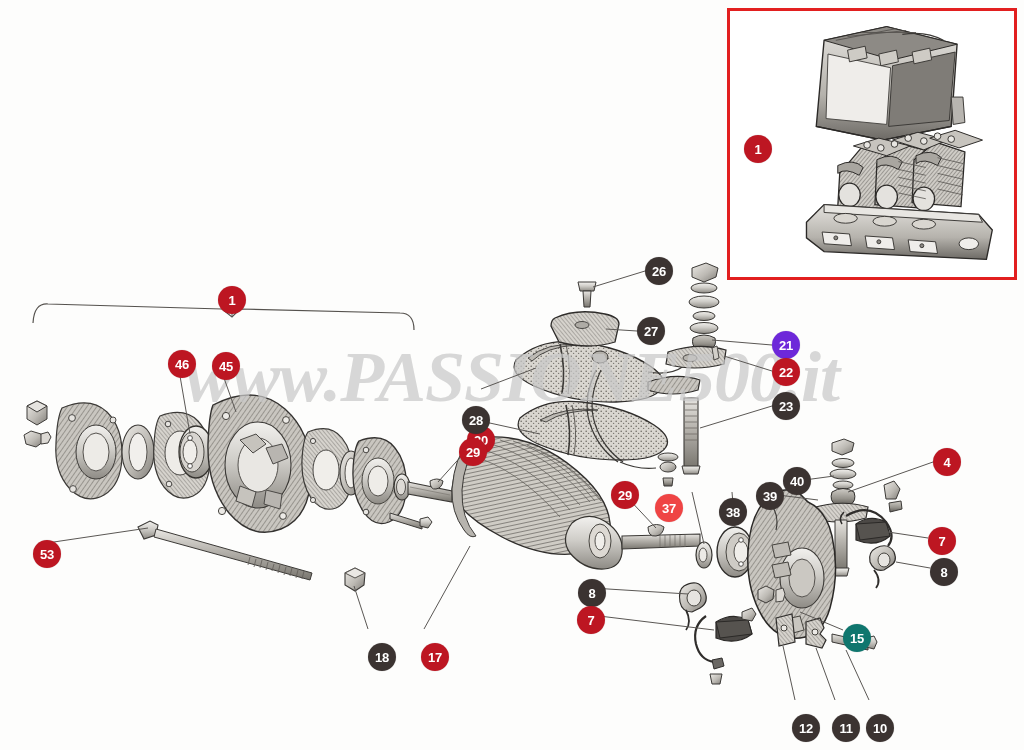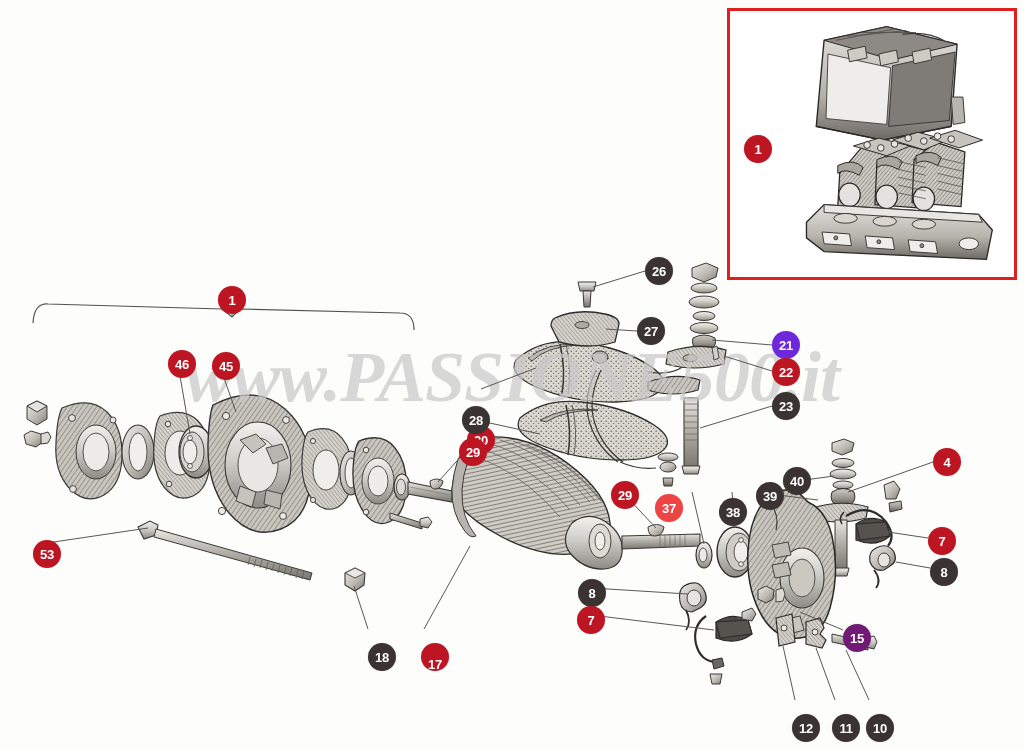--- a/index.html
+++ b/index.html
@@ -578,36 +578,36 @@
     </div>
     <div class="callout red" style="left: 933px; top: 448px; background: rgb(189, 22, 34);">
       <span>4</span>
     </div>
     <div class="callout red" style="left: 928px; top: 527px; background: rgb(189, 22, 34);">
       <span>7</span>
     </div>
     <div class="callout dark" style="left: 930px; top: 558px; background: rgb(59, 51, 49);">
       <span>8</span>
     </div>
-    <div class="callout red" style="left: 843px; top: 624px; background: #701a75;">
+    <div class="callout red" style="left: 843px; top: 624px; background: #0f766e;">
       <span>15</span>
     </div>
     <div class="callout dark" style="left: 578px; top: 579px; background: rgb(59, 51, 49);">
       <span>8</span>
     </div>
     <div class="callout red" style="left: 577px; top: 606px; background: rgb(189, 22, 34);">
       <span>7</span>
     </div>
     <div class="callout red" style="left: 33px; top: 540px; background: rgb(189, 22, 34);">
       <span>53</span>
     </div>
     <div class="callout dark" style="left: 368px; top: 643px; background: rgb(59, 51, 49); text-align: center;">
       <span>18</span>
     </div>
-    <div class="callout red" style="left: 421px; top: 643px; background: rgb(189, 22, 34); align-items: flex-end;">
+    <div class="callout red" style="left: 421px; top: 643px; background: rgb(189, 22, 34);">
       <span>17</span>
     </div>
     <div class="callout dark" style="left: 792px; top: 714px; background: rgb(59, 51, 49);">
       <span>12</span>
     </div>
     <div class="callout dark" style="left: 832px; top: 714px; background: rgb(59, 51, 49);">
       <span>11</span>
     </div>
     <div class="callout dark" style="left: 866px; top: 714px; background: rgb(59, 51, 49); text-align: right;">
       <span>10</span>

